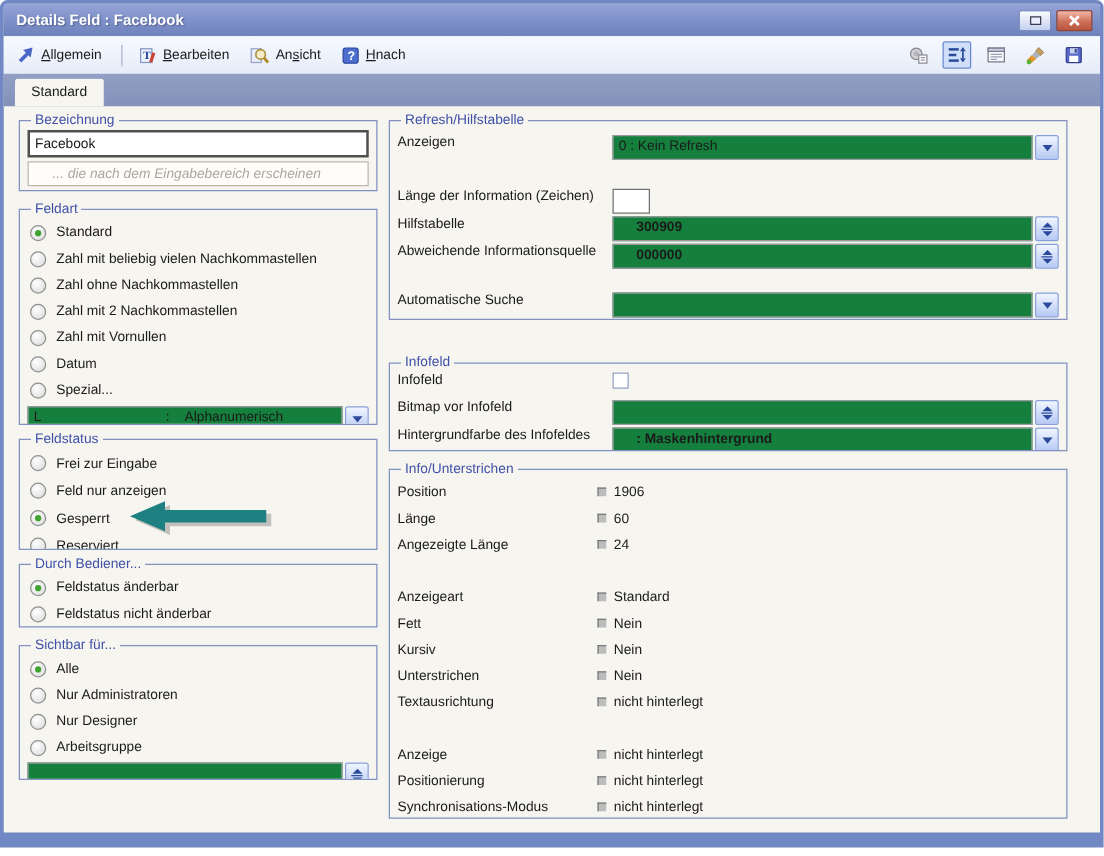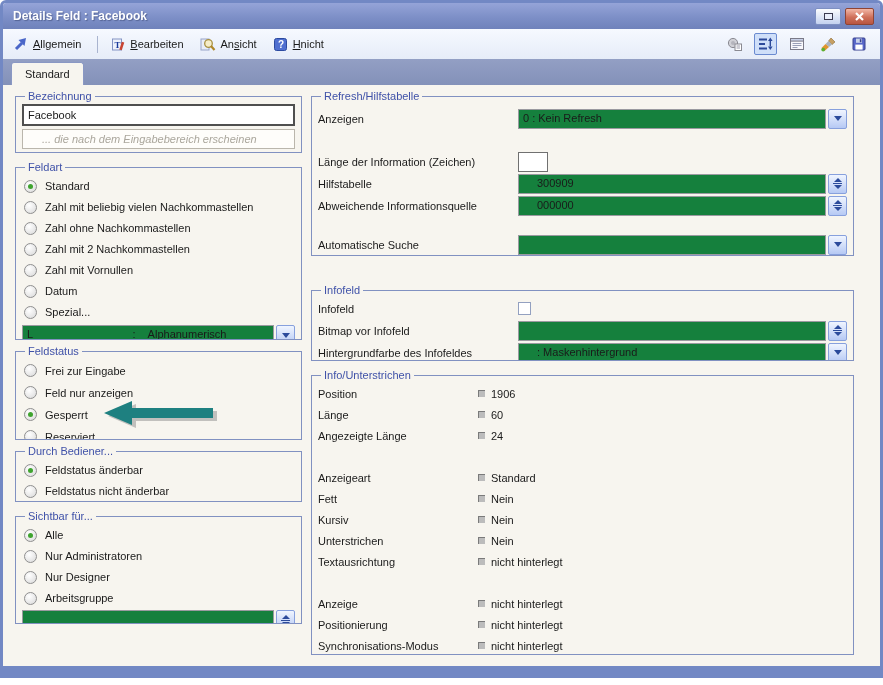--- a/index.html
+++ b/index.html
@@ -44,37 +44,37 @@
   legend{color:#3f51a8;padding:0 3px;margin-left:3px;font-size:11px;}
   
   .tfield{box-sizing:border-box;background:#fff;border:1px solid #9a9aa0;height:20px;font-size:11px;
           font-family:inherit;padding:2px 4px;color:#1a1a1a;}
   .strong-border{border:2px solid #4f4f4f;height:22px;}
   .hint-box{margin-top:3px;border:1px solid #bab6ac;color:#aaa69c;font-style:italic;height:20px;line-height:18px;
             padding:0 19px;background:#fefdfa;box-sizing:border-box;}
   .combo{display:flex;align-items:center;flex:1;}
   .cfield{flex:1;box-sizing:border-box;height:20px;background:#15803d;border:1px solid #9a9aa0;padding:2px 4px;
           overflow:hidden;white-space:nowrap;}
-  .indent{padding-left:18px;}
+  .indent{padding-left:18px;font-weight:bold;}
   .dd-btn,.spin-btn{width:19px;height:20px;flex:none;box-sizing:border-box;margin-left:2px;
           background:linear-gradient(#f0f5ff,#b6c9f4);border:1px solid #87a0dd;border-radius:2px;
           display:flex;align-items:center;justify-content:center;}
   .dd-arrow{width:0;height:0;border-left:4px solid transparent;border-right:4px solid transparent;border-top:5px solid #2b4a9b;}
   .spin-btn{flex-direction:column;gap:1px;}
   .spin-up{width:0;height:0;border-left:4px solid transparent;border-right:4px solid transparent;border-bottom:4px solid #2b4a9b;}
   .spin-line{width:9px;height:1px;background:#2b4a9b;}
   .spin-down{width:0;height:0;border-left:4px solid transparent;border-right:4px solid transparent;border-top:4px solid #2b4a9b;}
   
   .radio-row{display:flex;align-items:center;height:20px;margin:1px 0 0 2px;}
   .radio{width:13px;height:13px;border-radius:50%;background:radial-gradient(circle at 38% 32%,#ffffff,#d8d8d8);
          border:1px solid #8f8f8f;margin-right:8px;position:relative;box-sizing:border-box;flex:none;}
   .radio.checked::after{content:"";position:absolute;left:3px;top:3px;width:5px;height:5px;border-radius:50%;background:#3fa32f;}
   .checkbox{width:13px;height:13px;background:#fff;border:1px solid #93a0c0;box-sizing:border-box;}
   
-  .frow{display:flex;align-items:center;height:21px;margin-bottom:1px;gap:28px;}
+  .frow{display:flex;align-items:flex-start;height:21px;margin-bottom:1px;}
   .flabel{width:172px;flex:none;}
   .gap21{height:21px;} .gap17{height:17px;}
   .info-row{display:flex;align-items:center;height:21px;}
   .ilabel{width:160px;flex:none;}
   .bullet{width:7px;height:7px;background:#bcbcbc;border-top:1px solid #7a7a7a;border-left:1px solid #7a7a7a;
           margin-right:6px;box-sizing:border-box;flex:none;}
   .info-gap{height:21px;}
   
   .fa{display:flex;}
   .fa-code{flex:1;}
@@ -128,21 +128,21 @@
         <circle cx="8.5" cy="6.5" r="3.8" fill="#f6edc8" stroke="#a89040" stroke-width="1.3"></circle>
         <line x1="11" y1="9" x2="14.5" y2="13" stroke="#b08828" stroke-width="2.2"></line>
       </svg>
       <span><span>An</span><span class="u">s</span><span>icht</span></span>
     </div>
     <div class="menu-item">
       <svg width="15" height="15" viewBox="0 0 15 15">
         <rect x="1.5" y="1.5" width="12" height="12" rx="2" fill="#4f6fd0" stroke="#2c4aa0"></rect>
         <text x="5" y="11" font-size="10" font-weight="bold" fill="#ffffff" font-family="Liberation Sans, sans-serif">?</text>
       </svg>
-      <span><span></span><span class="u">H</span><span>nicht</span></span>
+      <span><span></span><span class="u">H</span><span>nach</span></span>
     </div>
     <div class="mb-spacer"></div>
     <div class="tool-btn">
       <svg width="16" height="16" viewBox="0 0 16 16">
         <circle cx="6" cy="7" r="4.6" fill="#d0d0d6" stroke="#8a8a92"></circle>
         <circle cx="6" cy="7" r="2" fill="#b4b4bc"></circle>
         <rect x="8" y="8" width="6.5" height="6.5" fill="#ffffff" stroke="#8a8a92"></rect>
         <line x1="9.5" y1="10" x2="13" y2="10" stroke="#99a"></line>
         <line x1="9.5" y1="12" x2="13" y2="12" stroke="#99a"></line>
       </svg>

